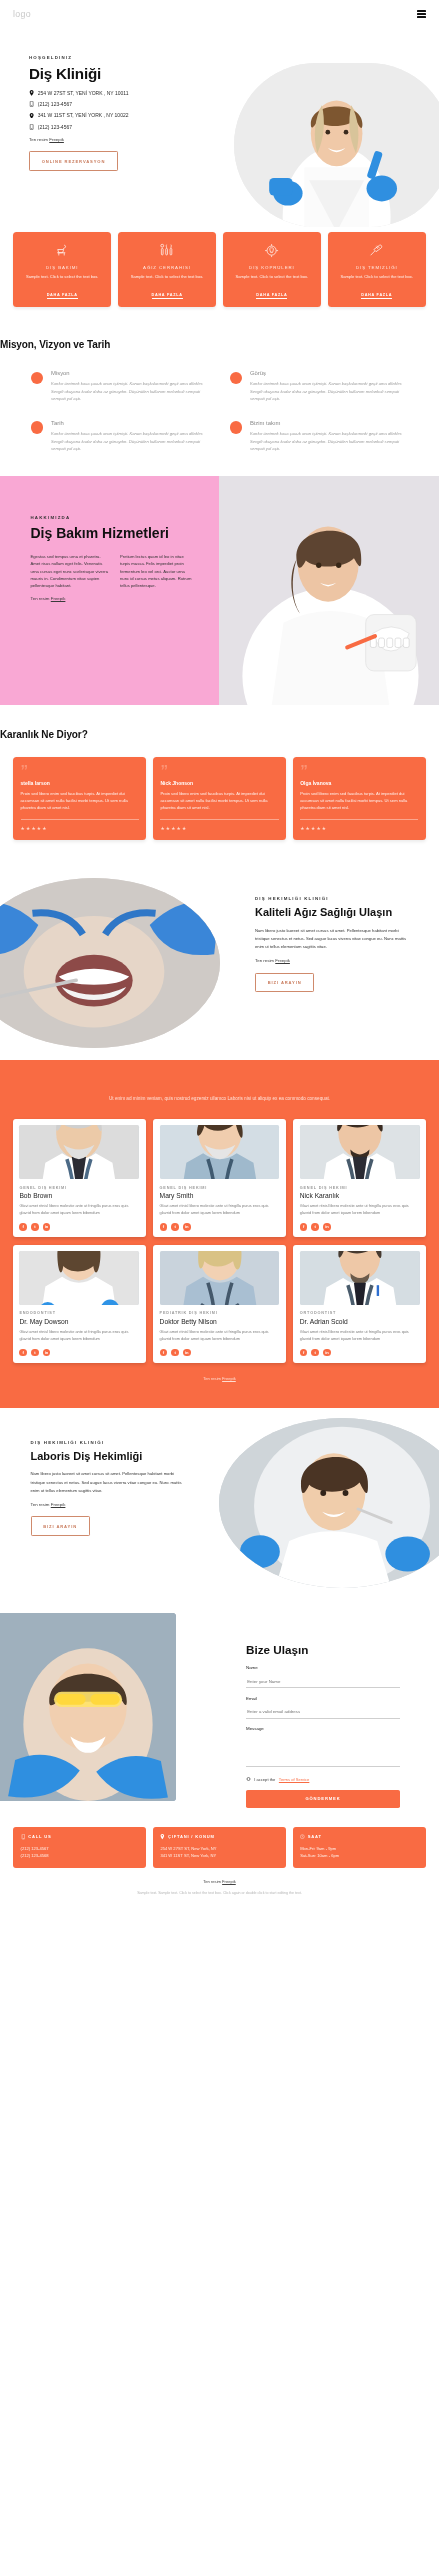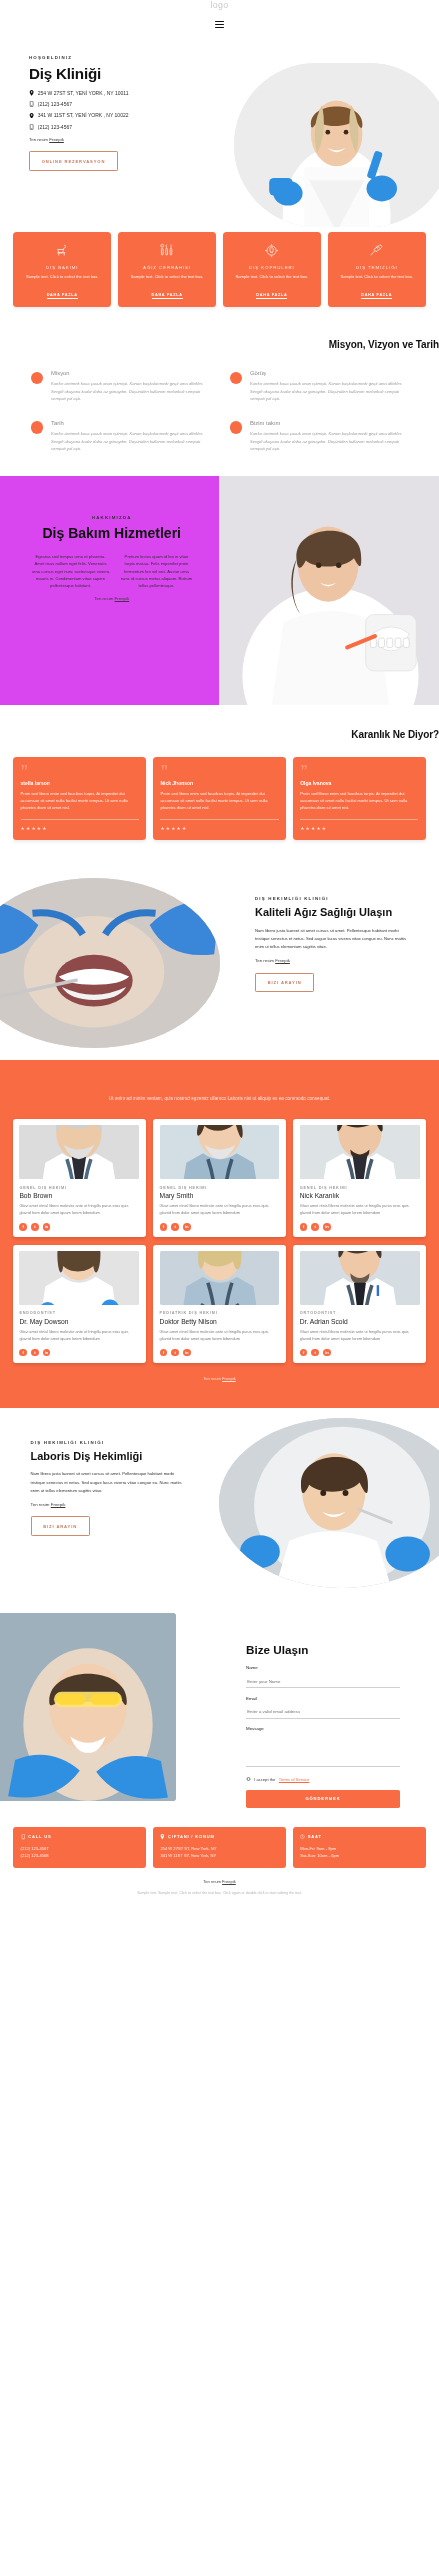--- a/index.html
+++ b/index.html
@@ -7,21 +7,21 @@
   body{
     font-family:"Liberation Sans", sans-serif;
     background:#ffffff;
     color:#2b2b2b;
     width:439px;
     overflow-x:hidden;
   }
   .page{width:439px;position:relative;}
 
   
-  .header{height:28px;display:flex;align-items:center;justify-content:space-between;padding:0 13px;flex-direction:column;}
+  .header{height:28px;display:flex;align-items:center;justify-content:space-between;padding:0 13px;}
   .logo{font-size:8.8px;color:#c9c9c9;letter-spacing:0.3px;font-weight:400;}
   .burger{display:flex;flex-direction:column;gap:1.8px;width:9.4px;cursor:pointer;}
   .burger i{display:block;height:1.2px;background:#111;border-radius:0.6px;}
 
   
   .hero{position:relative;height:202px;}
   .hero-blob{
     position:absolute;right:-11.7px;top:35px;width:217px;height:164px;
     background:#ebebeb;border-radius:105px 105px 105px 105px;overflow:hidden;
   }
@@ -45,29 +45,29 @@
     flex:1;background:#f96b43;border-radius:3.5px;padding:9.4px 5.9px 9.4px;
     text-align:center;color:#fff;box-shadow:0 1.2px 2.9px rgba(0,0,0,.07);
   }
   .card .cicon{height:17.6px;display:flex;align-items:center;justify-content:center;margin-bottom:5.3px;}
   .card h4{font-size:4.4px;letter-spacing:0.9px;font-weight:500;margin-bottom:4.7px;color:#ffe9e1;text-transform:uppercase;}
   .card p{font-size:4.1px;line-height:1.55;color:#fff3ef;margin-bottom:6.4px;}
   .card a.more{font-size:3.8px;letter-spacing:0.7px;font-weight:700;color:#fff;border-bottom:0.6px solid #fff;padding-bottom:1.2px;text-transform:uppercase;}
 
   
   .mission{padding:32px 0 23.4px;}
-  .sec-title{text-align:right;font-size:10px;font-weight:700;color:#111;letter-spacing:-0.1px;}
+  .sec-title{text-align:left;font-size:10px;font-weight:700;color:#111;letter-spacing:-0.1px;}
   .mgrid{display:grid;grid-template-columns:1fr 1fr;gap:17.6px 20px;padding:20px 30.5px 0;}
   .mitem{display:flex;gap:8.2px;}
   .dot{width:12.3px;height:12.3px;border-radius:50%;background:#f96b43;flex:0 0 12.3px;margin-top:1.2px;}
   .mitem h5{font-size:5.9px;font-weight:400;color:#8a8a8a;margin-bottom:4.1px;}
   .mitem p{font-size:4.2px;line-height:1.75;color:#9a9a9a;font-style:italic;}
 
   
-  .about{background:#d946ef;position:relative;min-height:229px;padding:39px 0 23.4px;overflow:hidden;text-align:center;}
+  .about{background:#f9a8d4;position:relative;min-height:229px;padding:39px 0 23.4px;overflow:hidden;}
   .about-inner{width:193px;padding-left:30.5px;position:relative;z-index:2;}
   .about h2{font-size:14px;font-weight:700;line-height:1.18;color:#111;margin:5.3px 0 11.7px;}
   .about-cols{display:flex;gap:9.4px;}
   .about-cols p{font-size:4.2px;line-height:1.72;color:#333;}
   .about-photo{position:absolute;right:0;top:0;width:220px;height:100%;}
 
   
   .testi{padding:24.6px 0 27px;}
   .tgrid{display:flex;gap:6.4px;padding:16.4px 13px 0;}
   .tcard{flex:1;background:#f96b43;border-radius:3.5px;padding:8.2px 7.6px 9.4px;color:#fff;box-shadow:0 1.2px 3.5px rgba(0,0,0,.08);position:relative;}

